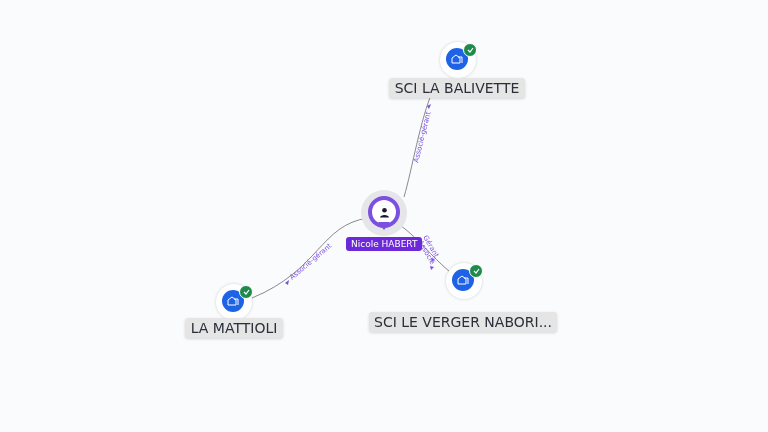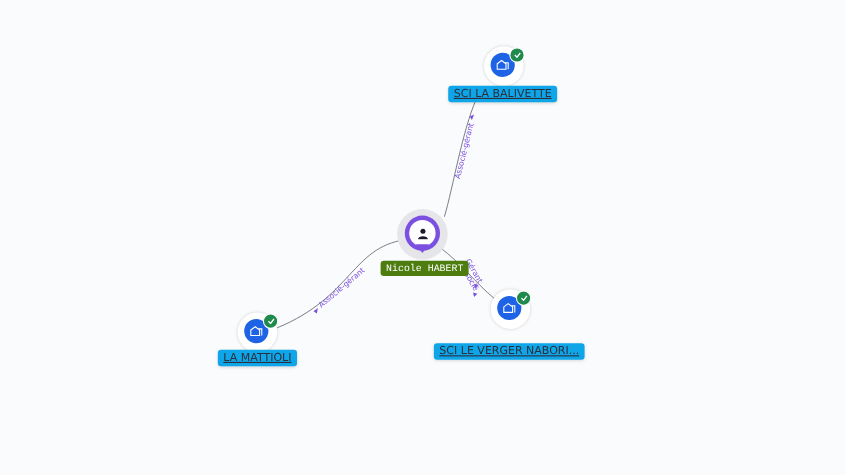--- a/index.html
+++ b/index.html
@@ -2,26 +2,26 @@
 <html><head>
 <meta charset="utf-8">
 <style>
   html,body{margin:0;padding:0;}
   body{width:768px;height:432px;background:#fafbfd;position:relative;overflow:hidden;font-family:"DejaVu Sans",sans-serif;}
   svg.edges{position:absolute;left:0;top:0;}
   .company{position:absolute;width:36px;height:36px;}
   .company .halo{position:absolute;left:0;top:0;width:36px;height:36px;border-radius:50%;background:#fff;box-shadow:0 0 3px rgba(0,0,0,0.18);}
   .company .circle{position:absolute;left:6px;top:6px;width:22px;height:22px;border-radius:50%;background:#1e63e6;display:flex;align-items:center;justify-content:center;}
   .company .check{position:absolute;right:-1px;top:1px;width:12px;height:12px;border-radius:50%;background:#1f8a4c;border:1px solid #fff;display:flex;align-items:center;justify-content:center;}
-  .label{position:absolute;background:#0ea5e9;color:#2b2f3a;font-size:10px;padding:2px 5px;border-radius:3px;box-shadow:0 1px 3px rgba(0,0,0,0.15);white-space:nowrap;transform:translateX(-50%);text-decoration:underline;}
+  .label{position:absolute;background:#e5e5e5;color:#2b2f3a;font-size:14px;padding:2px 5px;border-radius:3px;box-shadow:0 1px 3px rgba(0,0,0,0.15);white-space:nowrap;transform:translateX(-50%);}
   .person{position:absolute;left:361px;top:190px;width:46px;height:46px;border-radius:50%;background:#e6e6ea;}
   .pin{position:absolute;left:368px;top:196px;width:32px;height:32px;border-radius:50%;background:#7b4fe0;}
   .pin .inner{position:absolute;left:4px;top:4px;width:24px;height:24px;border-radius:50%;background:#fff;display:flex;align-items:center;justify-content:center;}
   .pin .tip{position:absolute;left:10px;top:26px;width:0;height:0;border-left:6px solid transparent;border-right:6px solid transparent;border-top:8px solid #7b4fe0;}
-  .person-label{position:absolute;left:346px;top:237px;background:#4d7c0f;color:#fff;font-size:9px;padding:2px 5px;border-radius:3px;font-family:Liberation Mono, monospace;}
+  .person-label{position:absolute;left:346px;top:237px;background:#6d28d9;color:#fff;font-size:9px;padding:2px 5px;border-radius:3px;}
   .edge-text{font-size:7px;fill:#7b4fe0;font-family:"DejaVu Sans",sans-serif;}
 </style>
 </head>
 <body>
 
 <svg class="edges" width="768" height="432">
   <path d="M404,197 C412,170 420,120 433,90" stroke="#6b6b75" stroke-width="0.8" fill="none"></path>
   <path d="M400,225 C420,240 430,255 450,272" stroke="#6b6b75" stroke-width="0.8" fill="none"></path>
   <path d="M368,218 C320,225 320,270 252,298" stroke="#6b6b75" stroke-width="0.8" fill="none"></path>
   <text class="edge-text" transform="translate(418,163) rotate(-76)">Associé-gérant</text>

